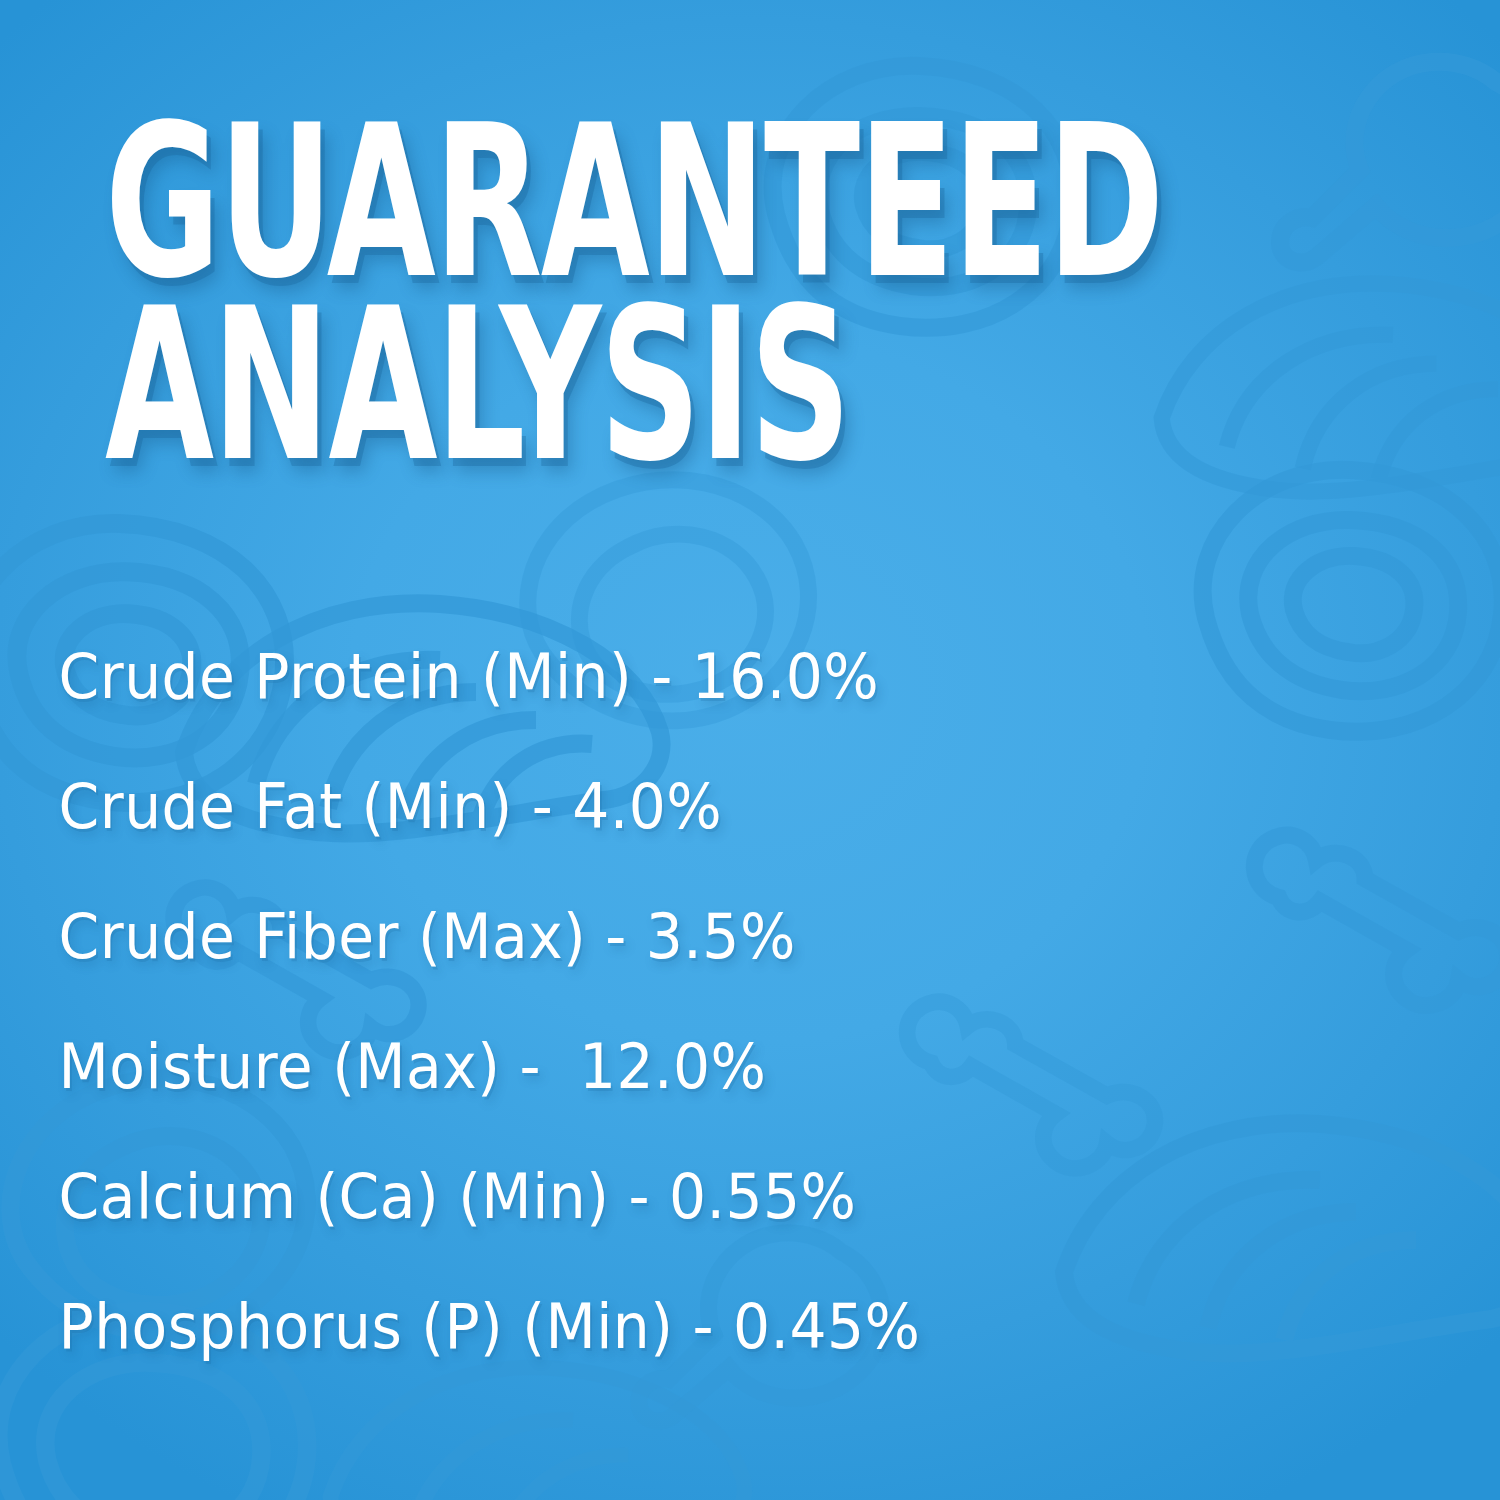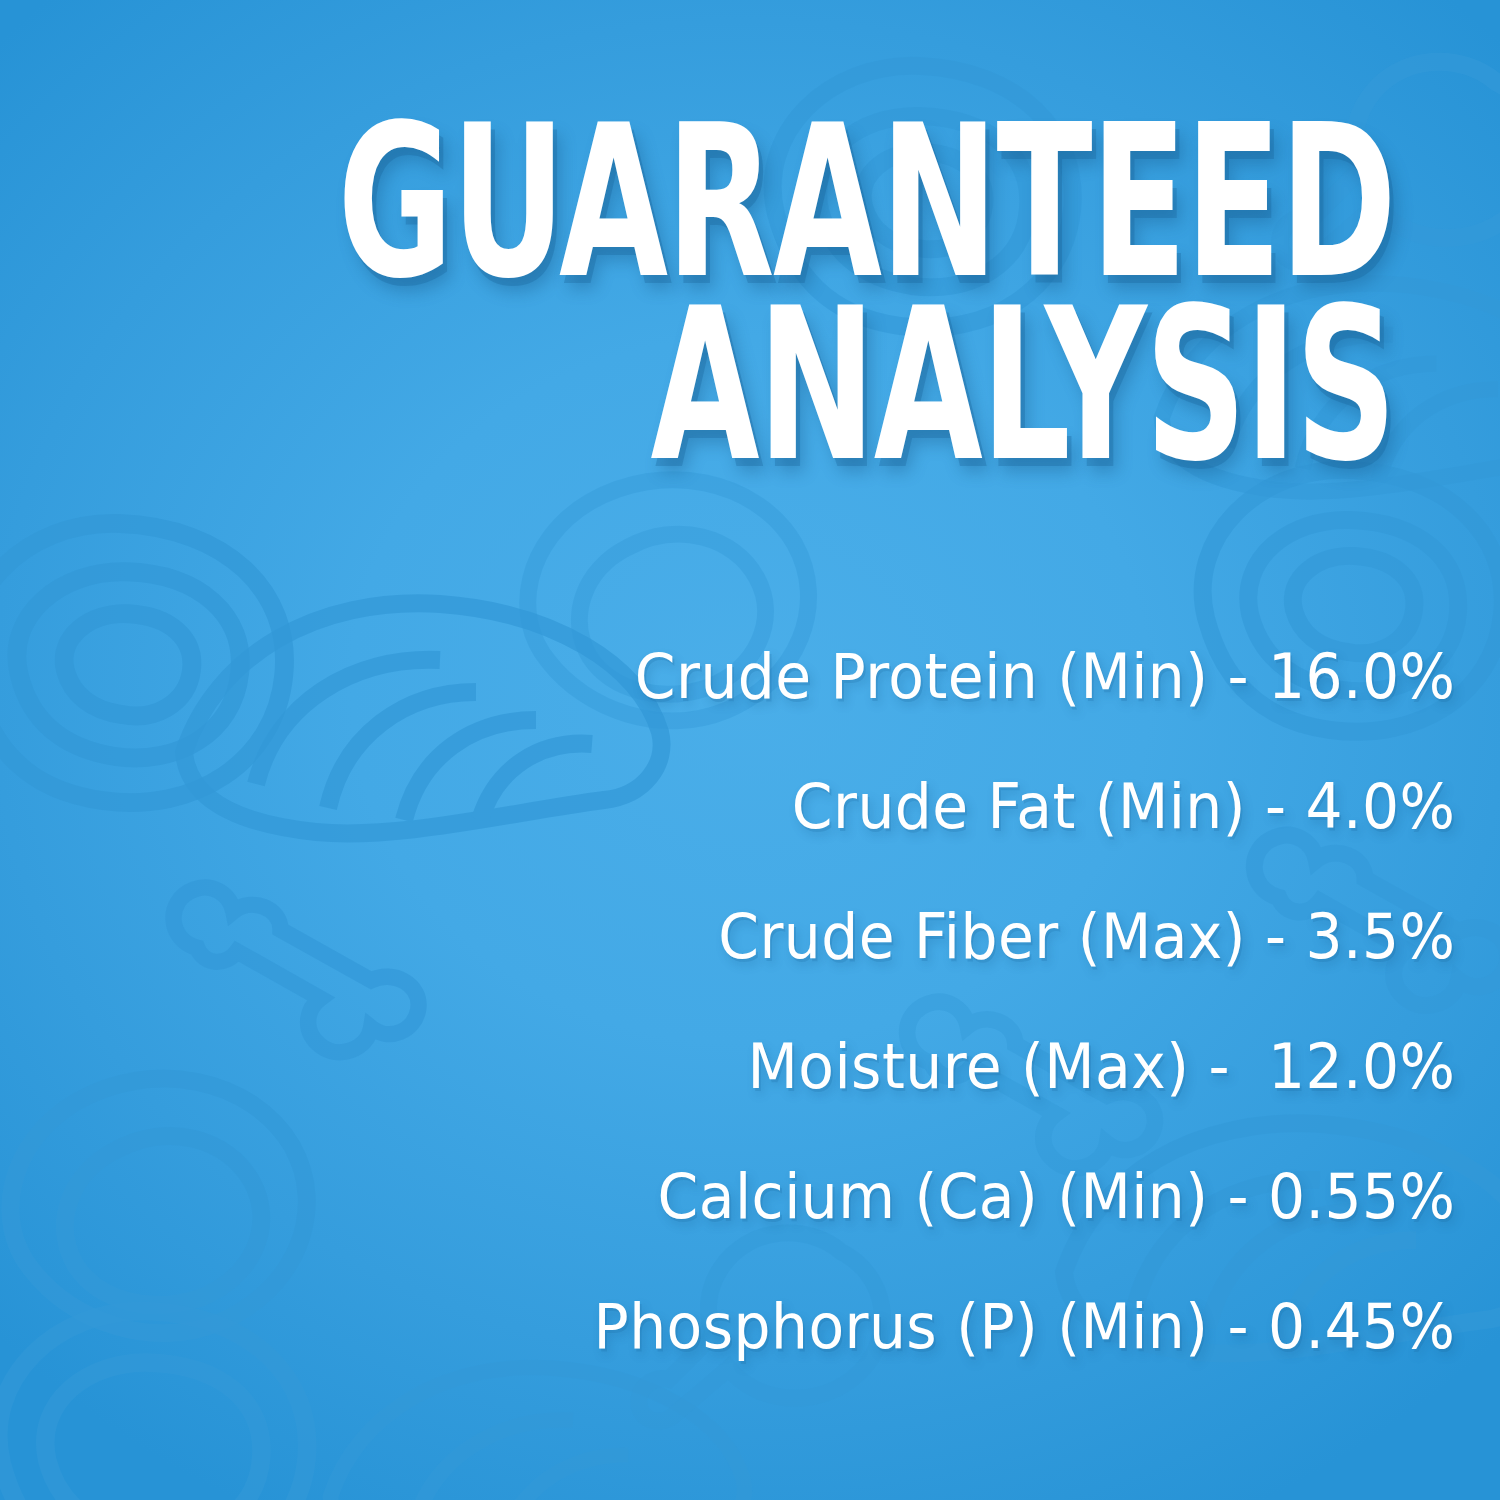--- a/index.html
+++ b/index.html
@@ -32,21 +32,21 @@
     position: absolute;
     display: block;
   }
 
   
   .title-block {
     position: absolute;
     top: 118px;
     left: 0;
     right: 0;
-    text-align: right;
+    text-align: left;
   }
 
   .title-line {
     display: block;
     color: #ffffff;
     font-family: "Liberation Sans Narrow", "DejaVu Sans Condensed", "Liberation Sans", sans-serif;
     font-weight: 700;
     font-style: normal;
     letter-spacing: -2px;
     line-height: 0.93;
@@ -60,21 +60,21 @@
 
   .title-line-1 { font-size: 182px; }
   .title-line-2 { font-size: 182px; margin-top: 14px; }
 
   
   .analysis-list {
     position: absolute;
     top: 612px;
     left: 14px;
     right: 0;
-    text-align: right;
+    text-align: left;
   }
 
   .analysis-row {
     height: 130px;
     line-height: 130px;
     color: #ffffff;
     font-family: "DejaVu Sans", "Liberation Sans", sans-serif;
     font-weight: 400;
     font-size: 62px;
     letter-spacing: 0.5px;

